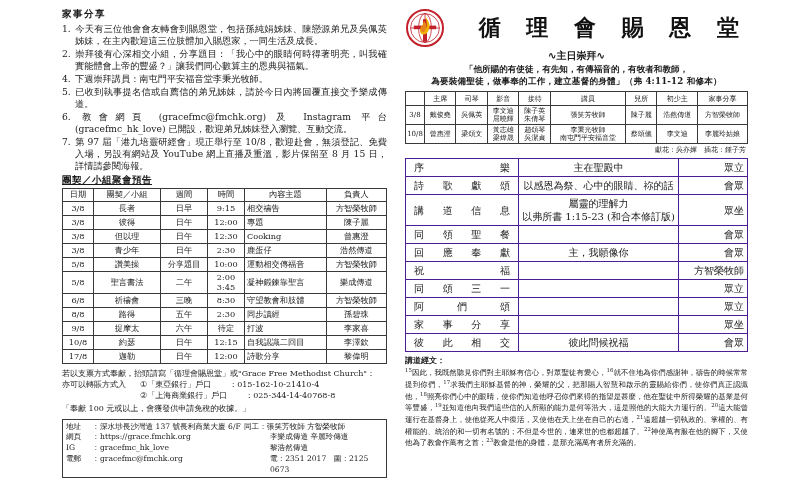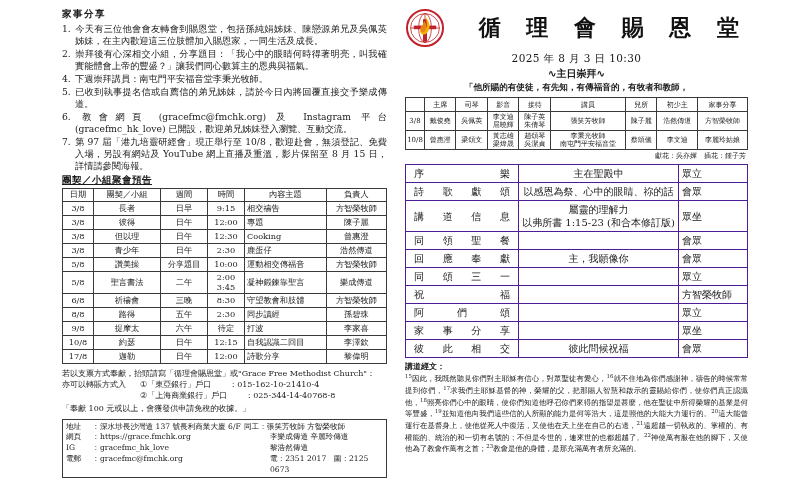--- a/index.html
+++ b/index.html
@@ -71,21 +71,21 @@
   table.duty td{border:1px solid #3a3a3a;padding:1px 1px;text-align:center;line-height:1.15;}
   table.duty .hd td{height:11px;}
   table.duty .dt{width:16px;}
 
   .flowers{text-align:right;font-size:7px;margin-top:1px;padding-right:2px;}
 
   table.order{border-collapse:collapse;width:100%;font-size:10px;margin-top:3px;}
   table.order td{border:1px solid #4c1d95;padding:2px 3px;line-height:1.3;}
   table.order .item{width:96px;text-align:justify;text-align-last:justify;padding:2px 8px;}
   table.order .mid{text-align:center;}
-  table.order .who{width:62px;text-align:left;}
+  table.order .who{width:62px;text-align:right;}
 
   .scripture-hd{font-size:8px;font-weight:bold;margin-top:3px;}
   .scripture{font-size:7.4px;line-height:1.38;text-align:justify;margin-top:1px;}
   .vn{font-size:5.4px;vertical-align:super;}
 </style>
 </head>
 <body>
 
 <div class="page">
 
@@ -273,25 +273,25 @@
         <line x1="14" y1="50" x2="86" y2="50" stroke="#c2202a" stroke-width="2"></line>
         <line x1="50" y1="14" x2="50" y2="86" stroke="#c2202a" stroke-width="2"></line>
         <rect x="22" y="44" width="56" height="9" fill="#c2202a"></rect>
         <rect x="45" y="28" width="10" height="56" fill="#c2202a"></rect>
         <path d="M50 20 C60 34 64 42 60 54 C57 63 50 68 44 66 C38 64 36 57 39 50 C42 43 48 40 47 32 C52 38 54 44 52 52 C55 47 56 38 50 20 Z" fill="#f2b200"></path>
         <path d="M48 34 C53 42 54 48 51 55 C49 60 45 62 42 60 C39 58 39 53 41 49 C43 45 46 42 48 34 Z" fill="#e8821e"></path>
       </svg>
       <div class="brandname">循 理 會 賜 恩 堂</div>
     </div>
 
-    <div class="dateline">2025 年 8 月 3 日 10:30</div>
     <div class="servicelabel">
       <span>∿</span><span>主日崇拜</span><span>∿</span>
     </div>
     <div class="versea">「他所賜的有使徒，有先知，有傳福音的，有牧者和教師，</div>
+    <div class="verseb">為要裝備聖徒，做事奉的工作，建立基督的身體」（弗 4:11-12 和修本）</div>
 
     <table class="duty">
       <thead>
           <tr class="hd" id="duty-head">
             <td class="dt"></td>
             <td>主席</td>
             <td>司琴</td>
             <td>影音</td>
             <td>接待</td>
             <td style="width: 72px;">講員</td>
@@ -349,28 +349,28 @@
             <td class="item">同領聖餐</td>
             <td class="mid"></td>
             <td class="who">會眾</td>
           </tr>
           <tr>
             <td class="item">回應奉獻</td>
             <td class="mid">主，我願像你</td>
             <td class="who">會眾</td>
           </tr>
           <tr>
+            <td class="item">祝福</td>
+            <td class="mid"></td>
+            <td class="who">方智榮牧師</td>
+          </tr>
+          <tr>
             <td class="item">同頌三一</td>
             <td class="mid"></td>
             <td class="who">眾立</td>
-          </tr>
-          <tr>
-            <td class="item">祝福</td>
-            <td class="mid"></td>
-            <td class="who">方智榮牧師</td>
           </tr>
           <tr>
             <td class="item">阿們頌</td>
             <td class="mid"></td>
             <td class="who">眾立</td>
           </tr>
           <tr>
             <td class="item">家事分享</td>
             <td class="mid"></td>
             <td class="who">眾坐</td>

